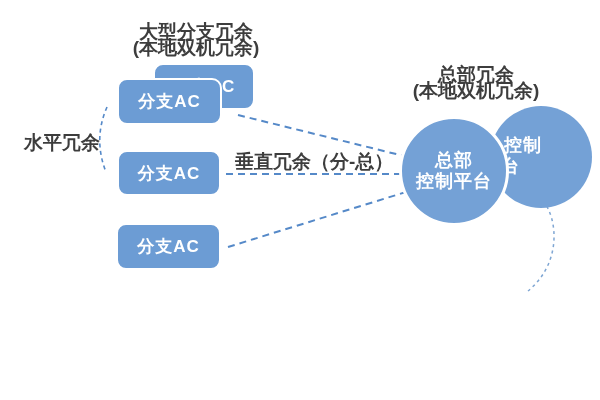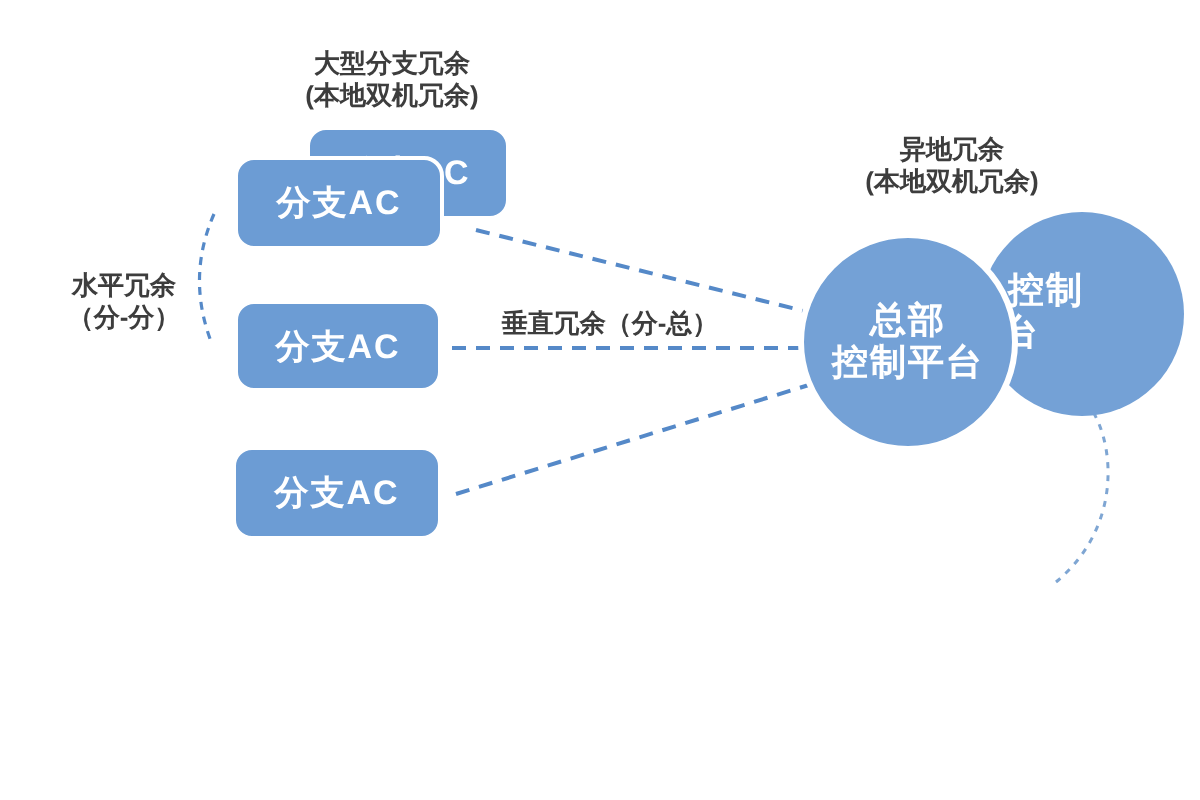--- a/index.html
+++ b/index.html
@@ -21,21 +21,21 @@
     line-height:21px;text-align:center;
   }
   .circle-back{width:102px;height:102px;left:490px;top:106px;display:block;}
   .circle-back .back-text{
     position:absolute;left:-34px;top:29px;width:90px;text-align:center;
     color:#fff;font-size:18px;font-weight:bold;line-height:21px;letter-spacing:1px;
   }
   .circle-front{width:110px;height:110px;left:399px;top:116px;border:3px solid #ffffff;}
   .circle-remote{width:104px;height:104px;left:426px;top:268px;}
   .lbl{
-    position:absolute;color:#3d3d3d;font-size:13px;font-weight:600;
+    position:absolute;color:#3d3d3d;font-size:19px;font-weight:600;
     text-align:center;line-height:16px;white-space:nowrap;
   }
   .lbl span{display:block;}
 </style>
 </head>
 <body>
 
 <div class="canvas">
 
   <svg class="connectors" viewBox="0 0 600 400" xmlns="http://www.w3.org/2000/svg">
@@ -72,25 +72,24 @@
     <span>控制平台</span>
   </div>
 
 
   <div class="lbl" style="left:116px;top:24px;width:160px;">
     <span>大型分支冗余</span>
     <span>(本地双机冗余)</span>
   </div>
 
   <div class="lbl" style="left:396px;top:67px;width:160px;">
-    <span>异地冗余</span>
+    <span>总部冗余</span>
     <span>(本地双机冗余)</span>
   </div>
 
   <div class="lbl" style="left:12px;top:135px;width:100px;">
     <span>水平冗余</span>
-    <span>（分-分）</span>
   </div>
 
   <div class="lbl" style="left:235px;top:154px;width:140px;">垂直冗余（分-总）</div>
 
 
 </div>
 
 </body></html>

